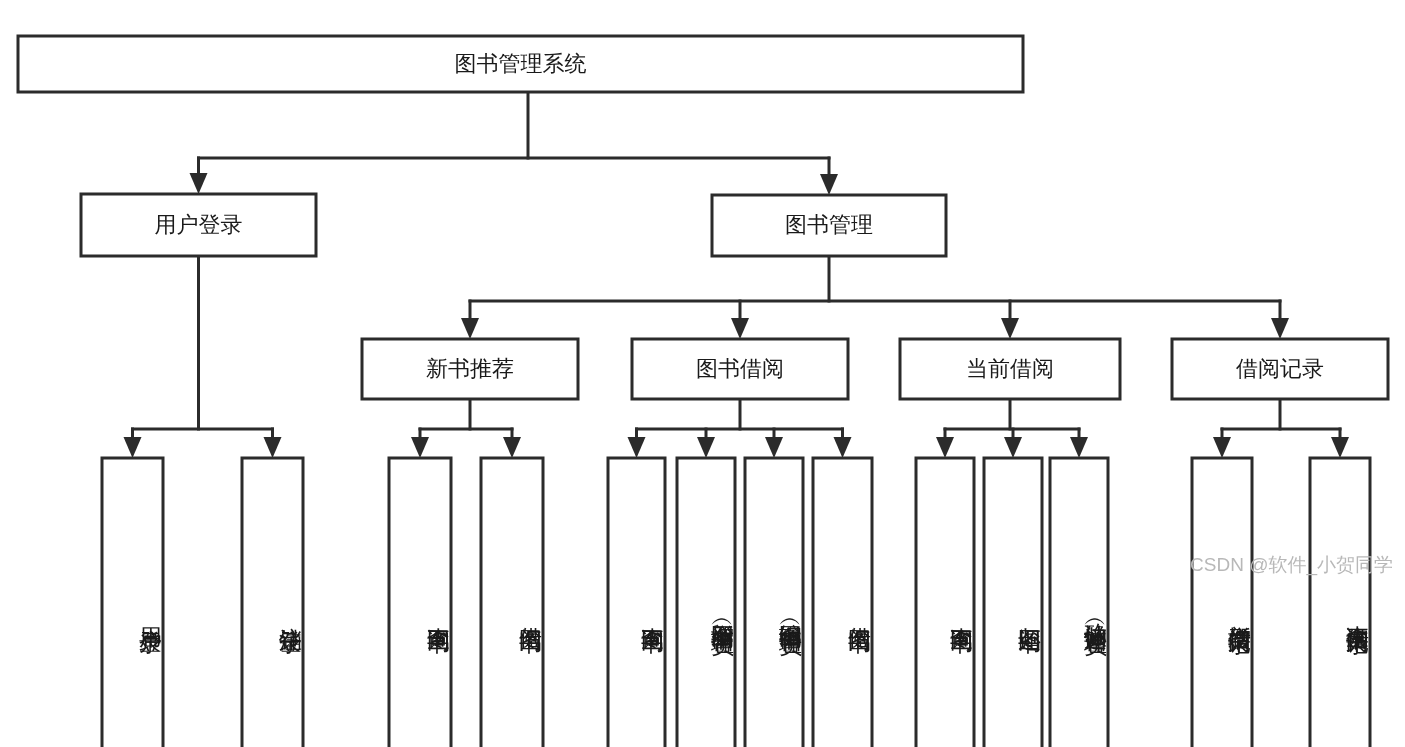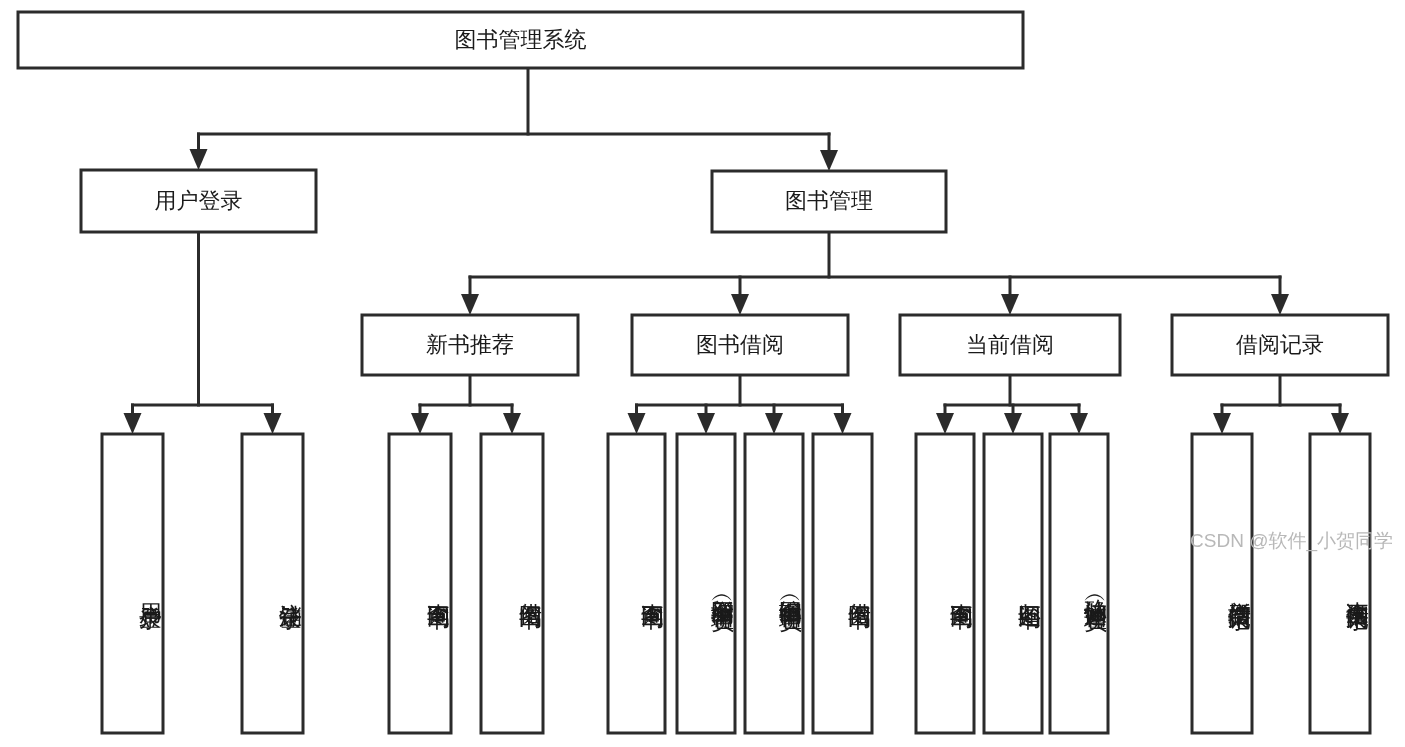--- a/index.html
+++ b/index.html
@@ -11,20 +11,21 @@
     width: 1405px;
     height: 747px;
     font-family: "Liberation Sans", "DejaVu Sans", sans-serif;
     overflow: hidden;
   }
   #diagram-root {
     position: relative;
     width: 1405px;
     height: 558px;
     background: #ffffff;
+    margin-top: 24px;
   }
   svg#diagram-svg {
     position: absolute;
     left: 0;
     top: 0;
     width: 1405px;
     height: 747px;
   }
   .node-box {
     fill: #ffffff;

